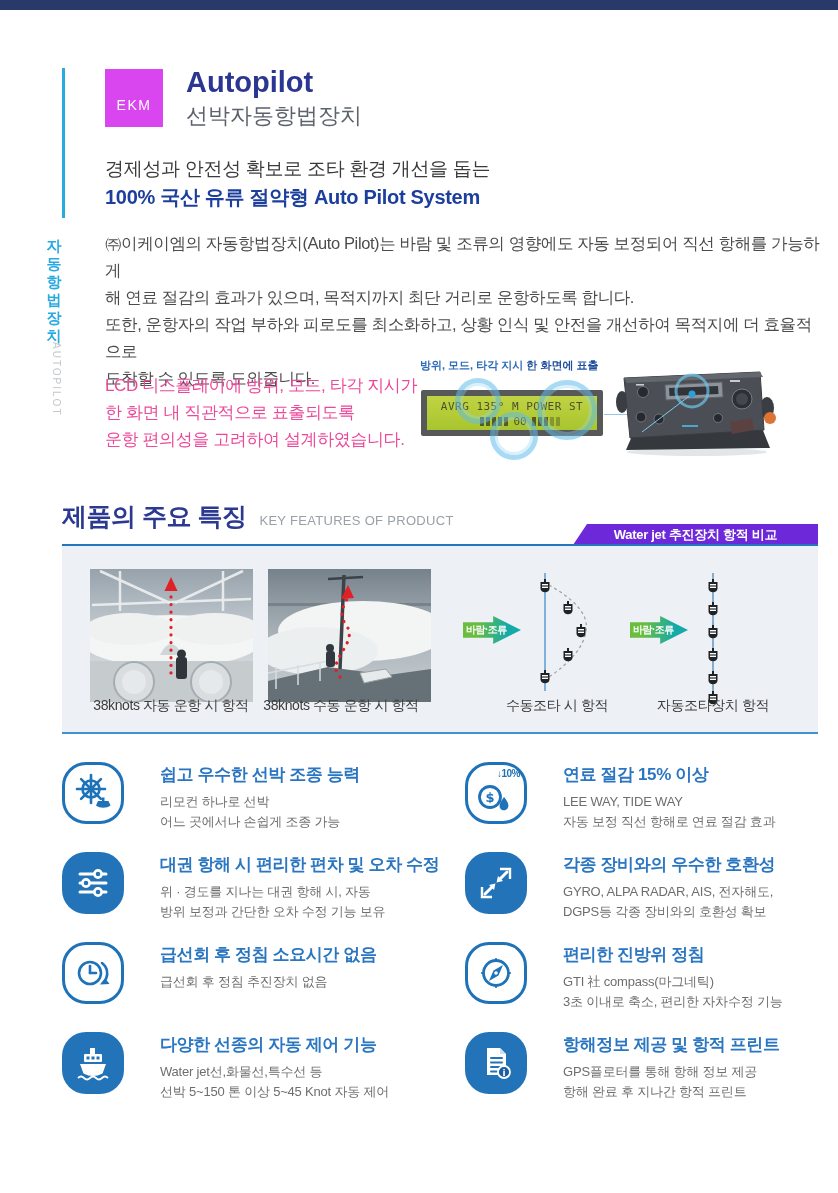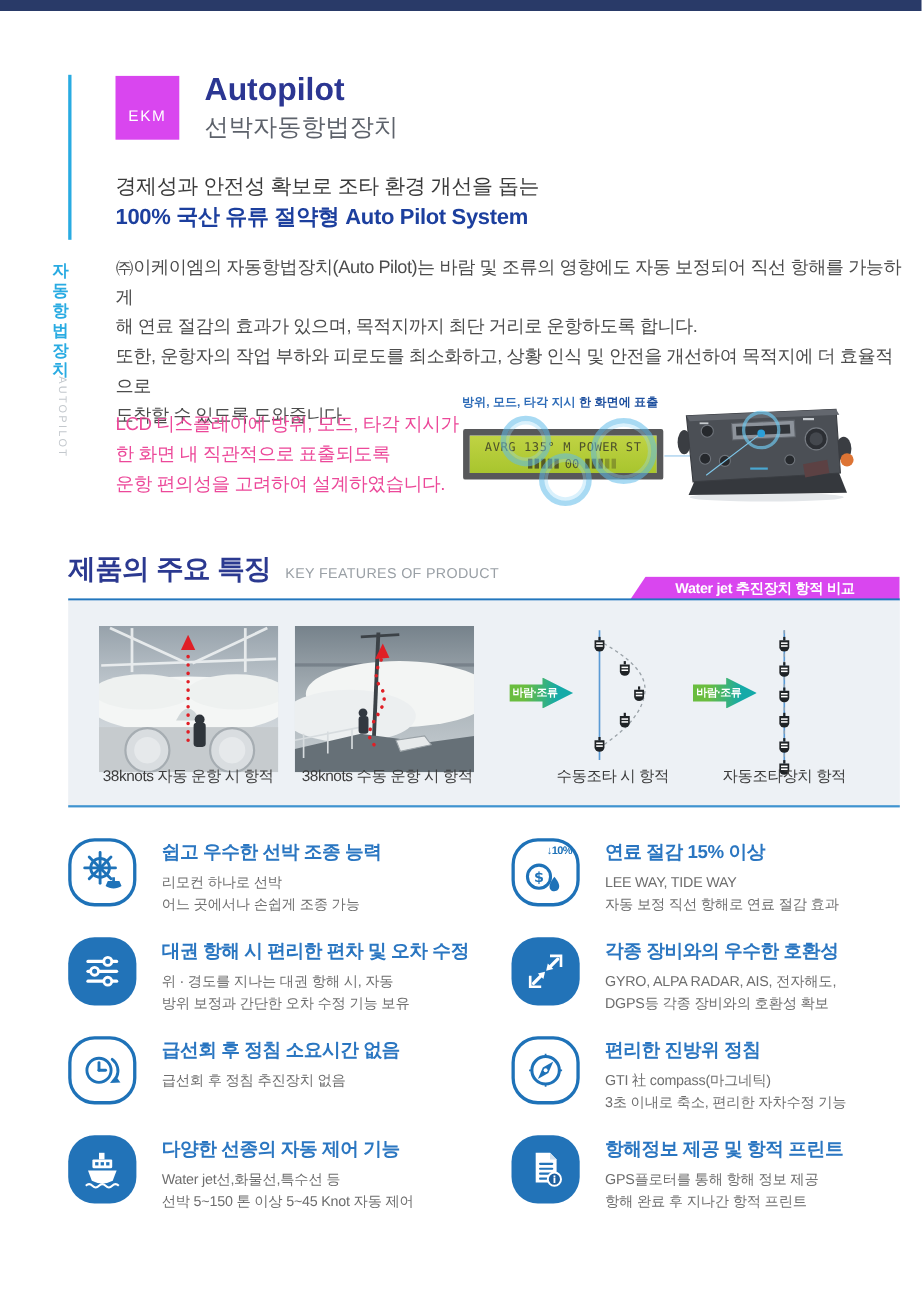--- a/index.html
+++ b/index.html
@@ -42,40 +42,40 @@
   .lcd-value{font-family:"DejaVu Sans Mono","Liberation Mono",monospace;font-size:11px;
              color:#4b502a;margin:0 3px;}
   .ring{border-radius:50%;border:5px solid rgba(96,187,233,.55);box-shadow:0 0 0 3px rgba(150,215,245,.35) inset;}
   .connector{left:604px;top:414px;width:62px;height:1px;background:#93c6e9;}
 
   
   .sec-head{left:62px;top:500px;display:flex;align-items:baseline;}
   .sec-title{font-size:25px;font-weight:bold;color:#2b3990;letter-spacing:-0.5px;}
   .sec-sub{margin-left:13px;font-size:13px;color:#9aa0a6;letter-spacing:0.3px;}
   .sec-line{left:62px;top:544px;width:756px;height:2px;background:#2276bd;}
-  .sec-tab{left:573px;top:524px;width:245px;height:21px;background:#d946ef;
+  .sec-tab{left:573px;top:524px;width:245px;height:21px;background:#6d28d9;
            clip-path:polygon(14px 0,100% 0,100% 100%,0 100%);
            display:flex;align-items:center;justify-content:center;}
   .sec-tab span{color:#fff;font-size:13px;font-weight:bold;letter-spacing:-0.3px;}
 
   
   .panel{left:62px;top:546px;width:756px;height:188px;background:#edf1f5;border-bottom:2px solid #3f93d0;box-sizing:border-box;}
   .photo{position:absolute;top:23px;width:163px;height:133px;}
   .caption{position:absolute;top:151px;transform:translateX(-50%);font-size:14px;color:#3c3c3c;
            white-space:nowrap;letter-spacing:-0.4px;}
   .flow-arrow{position:absolute;width:58px;height:28px;
       background:linear-gradient(95deg,#6abd3f 25%,#15aaa8 75%);
       clip-path:polygon(0 22%,52% 22%,52% 0,100% 50%,52% 100%,52% 78%,0 78%);
       display:flex;align-items:center;}
   .flow-arrow span{color:#fff;font-size:10px;font-weight:bold;margin-left:3px;letter-spacing:-0.5px;}
 
   
   .features{left:62px;top:762px;width:760px;display:grid;grid-template-columns:403px auto;grid-auto-rows:90px;}
   .feat{display:flex;align-items:flex-start;}
-  .feat-icon{width:62px;height:62px;border-radius:24px;flex:0 0 62px;margin-right:23px;
+  .feat-icon{width:62px;height:62px;border-radius:24px;flex:0 0 62px;margin-right:36px;
              display:flex;align-items:center;justify-content:center;position:relative;box-sizing:border-box;}
   .feat-icon.outline{border:3px solid #1e72b8;background:#fff;}
   .feat-icon.solid{background:#2273b8;}
   .feat-title{font-size:17px;font-weight:bold;color:#2a76c1;letter-spacing:-0.4px;margin-top:1px;}
   .feat-desc{font-size:13px;color:#6e6e6e;line-height:20px;margin-top:6px;white-space:pre-line;letter-spacing:-0.2px;}
   .badge{position:absolute;top:3px;right:4px;font-size:10px;font-weight:bold;color:#1e72b8;letter-spacing:-0.5px;}
 </style>
 </head>
 <body>
 
@@ -257,21 +257,21 @@
       <line x1="45" y1="4" x2="45" y2="134" stroke="#9aa2a8" stroke-width="1" stroke-dasharray="3,4"></line>
       <use href="#ship2" x="39" y="10"></use>
       <use href="#ship2" x="39" y="33"></use>
       <use href="#ship2" x="39" y="56"></use>
       <use href="#ship2" x="39" y="79"></use>
       <use href="#ship2" x="39" y="102"></use>
       <use href="#ship2" x="39" y="122"></use>
     </svg>
 
     <span class="caption" style="left:109px;">38knots 자동 운항 시 항적</span>
-    <span class="caption" style="left:290px;">38knots 수동 운항 시 항적</span>
+    <span class="caption" style="left:279px;">38knots 수동 운항 시 항적</span>
     <span class="caption" style="left:495px;">수동조타 시 항적</span>
     <span class="caption" style="left:651px;">자동조타장치 항적</span>
   </div>
 
   <div class="abs features">
 
     <div class="feat">
       <div class="feat-icon outline">
         <svg width="44" height="44" viewBox="0 0 44 44">
           <g stroke="#1e72b8" stroke-width="2.6" stroke-linecap="round" fill="none">

